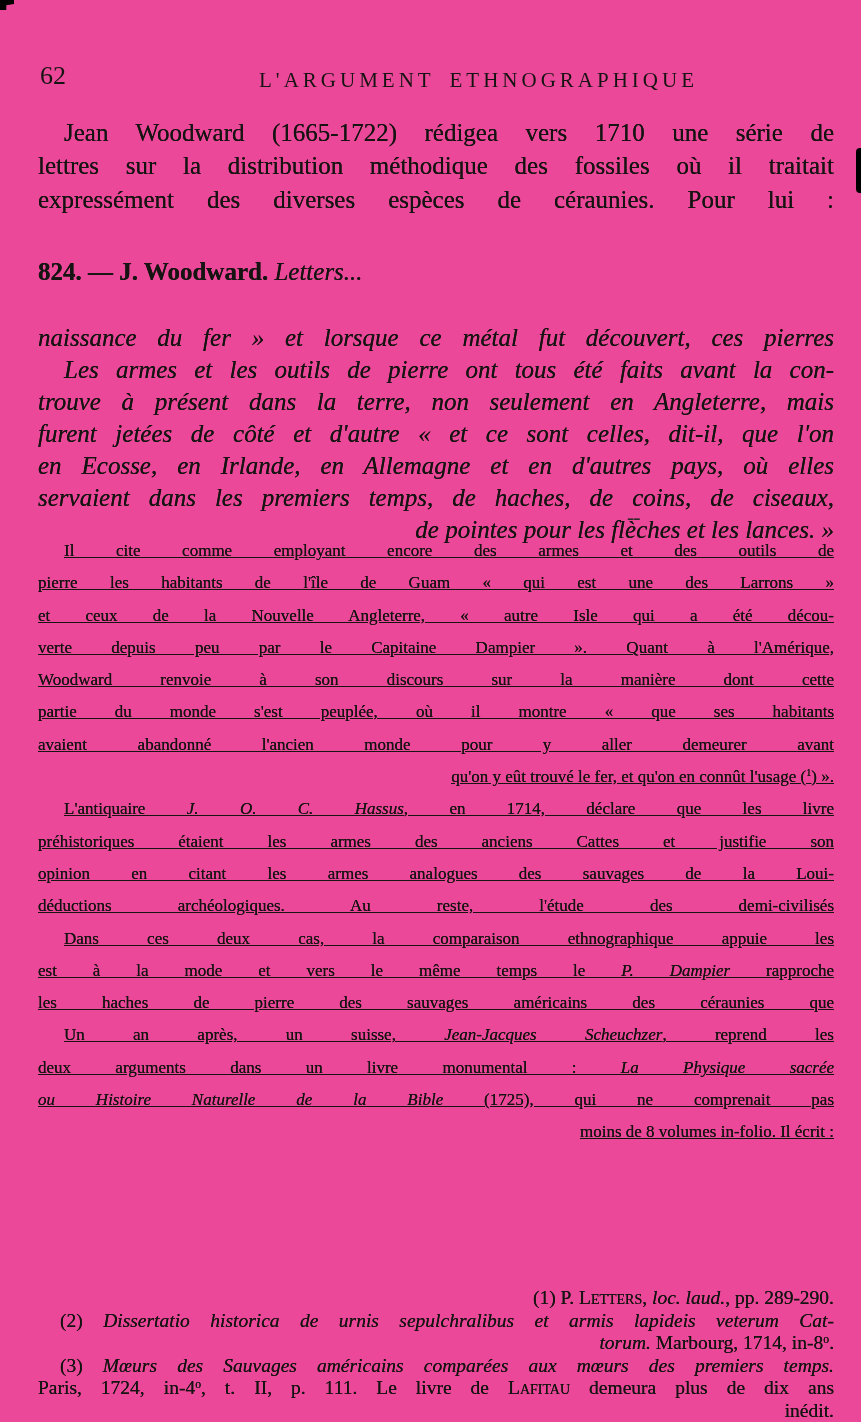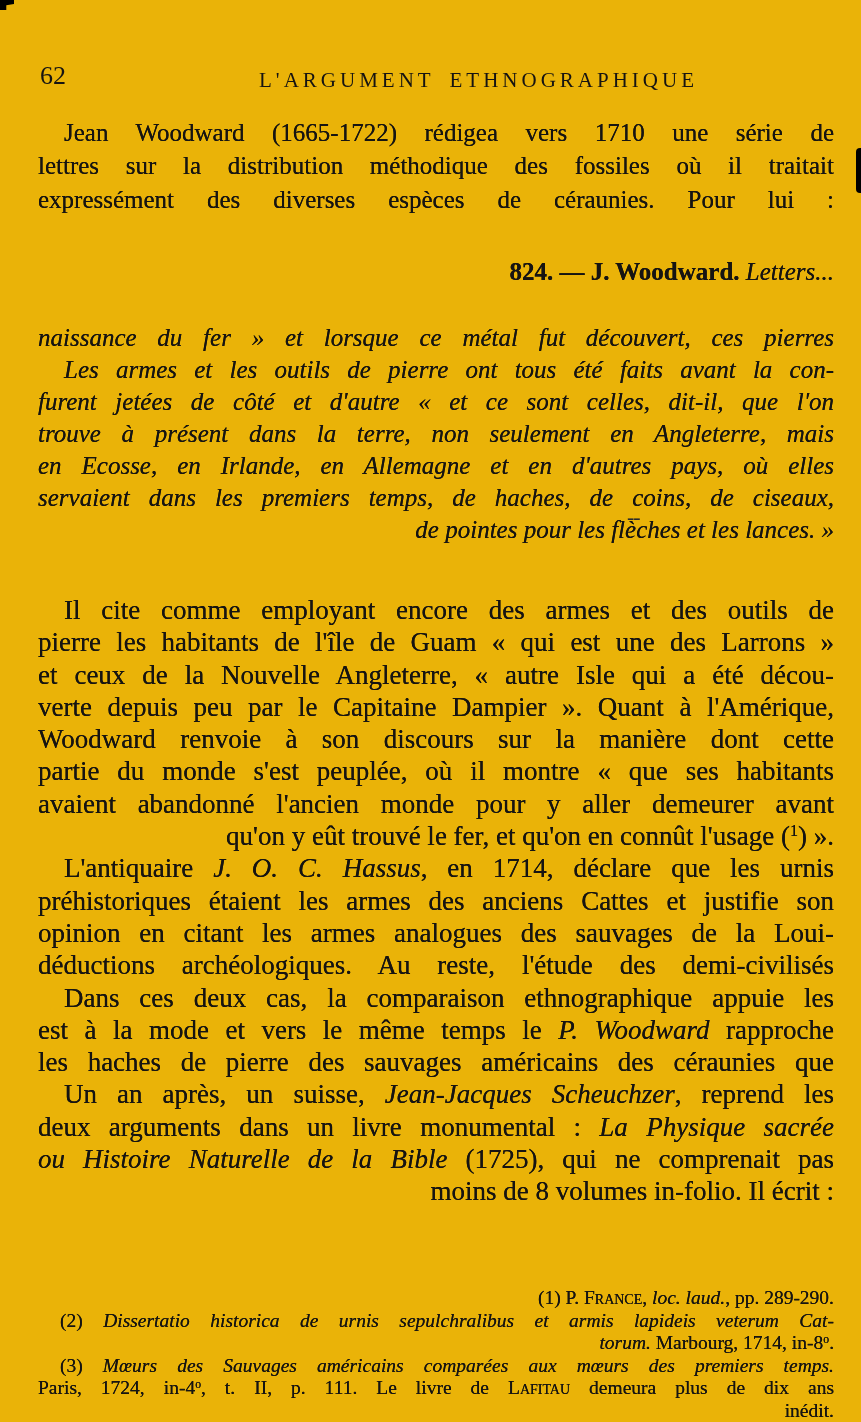--- a/index.html
+++ b/index.html
@@ -1,19 +1,19 @@
 <!DOCTYPE html>
 <html><head>
 <meta charset="utf-8">
 <style>
   html,body{margin:0;padding:0;background:#888;}
   .page{
     position:relative;
     width:861px;height:1422px;
-    background:#eab308;
+    background:#ec4899;
     overflow:hidden;
     font-family:"Liberation Serif","DejaVu Serif",serif;
     color:#161412;
   }
   
   .corner-mark{
     position:absolute;left:0;top:0;width:14px;height:10px;background:#000;
     clip-path:polygon(0 0,100% 0,100% 40%,45% 52%,45% 100%,0 100%);
   }
   .edge-mark{
@@ -32,27 +32,27 @@
   .running-title{
     position:absolute;left:0;top:68px;width:100%;
     text-align:center;
     font-size:21px;letter-spacing:4px;word-spacing:6px;margin-left:48px;
   }
   
   .tblock{position:absolute;left:38px;width:796px;}
   #para-intro{top:116px;line-height:33.4px;font-size:25px;}
   #entry-heading{top:258px;font-size:25px;padding-right:56px;}
   #entry-quote{top:322px;line-height:32px;font-size:25px;font-style:italic;}
-  #main-flow{top:594px;line-height:32.3px;font-size:27px;}
+  #main-flow{top:535px;line-height:32.3px;font-size:17px;text-decoration:underline;}
   #footnotes{top:1287px;line-height:22.6px;font-size:19.5px;}
   .line{display:block;text-align:right;}
   .line.stretch{text-align:justify;text-align-last:justify;text-justify:inter-word;}
   .line.indent{text-indent:26px;}
   #footnotes .line.indent{text-indent:22px;}
-  .line.center{text-align:right;}
+  .line.center{text-align:left;}
   
   .it{font-style:italic;}
   .bd{font-weight:bold;}
   .sc{font-variant:small-caps;}
   .sup{font-size:60%;position:relative;top:-0.55em;line-height:0;}
   .tblock{text-shadow:0 0 0.4px currentColor;}
 </style>
 </head>
 <body>
 
@@ -70,61 +70,61 @@
       <div class="line stretch indent"><span class="">Jean Woodward (1665-1722) rédigea vers 1710 une série de</span></div>
       <div class="line stretch"><span class="">lettres sur la distribution méthodique des fossiles où il traitait</span></div>
       <div class="line stretch"><span class="">expressément des diverses espèces de céraunies. Pour lui :</span></div>
     </div>
   <div class="tblock" id="entry-heading">
       <div class="line center"><span class="bd">824. — J. Woodward. </span><span class="it">Letters...</span></div>
     </div>
   <div class="tblock" id="entry-quote">
       <div class="line stretch"><span class="">naissance du fer » et lorsque ce métal fut découvert, ces pierres</span></div>
       <div class="line stretch indent"><span class="">Les armes et les outils de pierre ont tous été faits avant la con-</span></div>
+      <div class="line stretch"><span class="">trouve à présent dans la terre, non seulement en Angleterre, mais</span></div>
       <div class="line stretch"><span class="">furent jetées de côté et d'autre « et ce sont celles, dit-il, que l'on</span></div>
-      <div class="line stretch"><span class="">trouve à présent dans la terre, non seulement en Angleterre, mais</span></div>
       <div class="line stretch"><span class="">en Ecosse, en Irlande, en Allemagne et en d'autres pays, où elles</span></div>
       <div class="line stretch"><span class="">servaient dans les premiers temps, de haches, de coins, de ciseaux,</span></div>
       <div class="line"><span class="">de pointes pour les flèches et les lances. »</span></div>
     </div>
 
   <div class="dash-artifact">--</div>
 
   <div class="tblock" id="main-flow">
       <div>
         <div class="line stretch indent"><span class="">Il cite comme employant encore des armes et des outils de</span></div>
         <div class="line stretch"><span class="">pierre les habitants de l'île de Guam « qui est une des Larrons »</span></div>
         <div class="line stretch"><span class="">et ceux de la Nouvelle Angleterre, « autre Isle qui a été décou-</span></div>
         <div class="line stretch"><span class="">verte depuis peu par le Capitaine Dampier ». Quant à l'Amérique,</span></div>
         <div class="line stretch"><span class="">Woodward renvoie à son discours sur la manière dont cette</span></div>
         <div class="line stretch"><span class="">partie du monde s'est peuplée, où il montre « que ses habitants</span></div>
         <div class="line stretch"><span class="">avaient abandonné l'ancien monde pour y aller demeurer avant</span></div>
         <div class="line"><span class="">qu'on y eût trouvé le fer, et qu'on en connût l'usage (</span><span class="sup">1</span><span class="">) ».</span></div>
       </div>
       <div>
-        <div class="line stretch indent"><span class="">L'antiquaire </span><span class="it">J. O. C. Hassus</span><span class="">, en 1714, déclare que les urnis</span></div>
+        <div class="line stretch indent"><span class="">L'antiquaire </span><span class="it">J. O. C. Hassus</span><span class="">, en 1714, déclare que les livre</span></div>
         <div class="line stretch"><span class="">préhistoriques étaient les armes des anciens Cattes et justifie son</span></div>
         <div class="line stretch"><span class="">opinion en citant les armes analogues des sauvages de la Loui-</span></div>
       </div>
       <div>
         <div class="line stretch"><span class="">déductions archéologiques. Au reste, l'étude des demi-civilisés</span></div>
         <div class="line stretch indent"><span class="">Dans ces deux cas, la comparaison ethnographique appuie les</span></div>
-        <div class="line stretch"><span class="">est à la mode et vers le même temps le </span><span class="it">P. Woodward</span><span class=""> rapproche</span></div>
+        <div class="line stretch"><span class="">est à la mode et vers le même temps le </span><span class="it">P. Dampier</span><span class=""> rapproche</span></div>
         <div class="line stretch"><span class="">les haches de pierre des sauvages américains des céraunies que</span></div>
       </div>
       <div>
         <div class="line stretch indent"><span class="">Un an après, un suisse, </span><span class="it">Jean-Jacques Scheuchzer</span><span class="">, reprend les</span></div>
         <div class="line stretch"><span class="">deux arguments dans un livre monumental : </span><span class="it">La Physique sacrée</span></div>
         <div class="line stretch"><span class="it">ou Histoire Naturelle de la Bible</span><span class=""> (1725), qui ne comprenait pas</span></div>
         <div class="line"><span class="">moins de 8 volumes in-folio. Il écrit :</span></div>
       </div>
     </div>
 
   <footer class="tblock" id="footnotes">
-      <div class="line indent"><span class="">(1) P. </span><span class="sc">France</span><span class="">, </span><span class="it">loc. laud.</span><span class="">, pp. 289-290.</span></div>
+      <div class="line indent"><span class="">(1) P. </span><span class="sc">Letters</span><span class="">, </span><span class="it">loc. laud.</span><span class="">, pp. 289-290.</span></div>
       <div class="line stretch indent"><span class="">(2) </span><span class="it">Dissertatio historica de urnis sepulchralibus et armis lapideis veterum Cat-</span></div>
       <div class="line"><span class="it">torum.</span><span class=""> Marbourg, 1714, in-8</span><span class="sup">o</span><span class="">.</span></div>
       <div class="line stretch indent"><span class="">(3) </span><span class="it">Mœurs des Sauvages américains comparées aux mœurs des premiers temps.</span></div>
       <div class="line stretch"><span class="">Paris, 1724, in-4</span><span class="sup">o</span><span class="">, t. II, p. 111. Le livre de </span><span class="sc">Lafitau</span><span class=""> demeura plus de dix ans</span></div>
       <div class="line"><span class="">inédit.</span></div>
     </footer>
 
 </div>
 
 </body></html>

